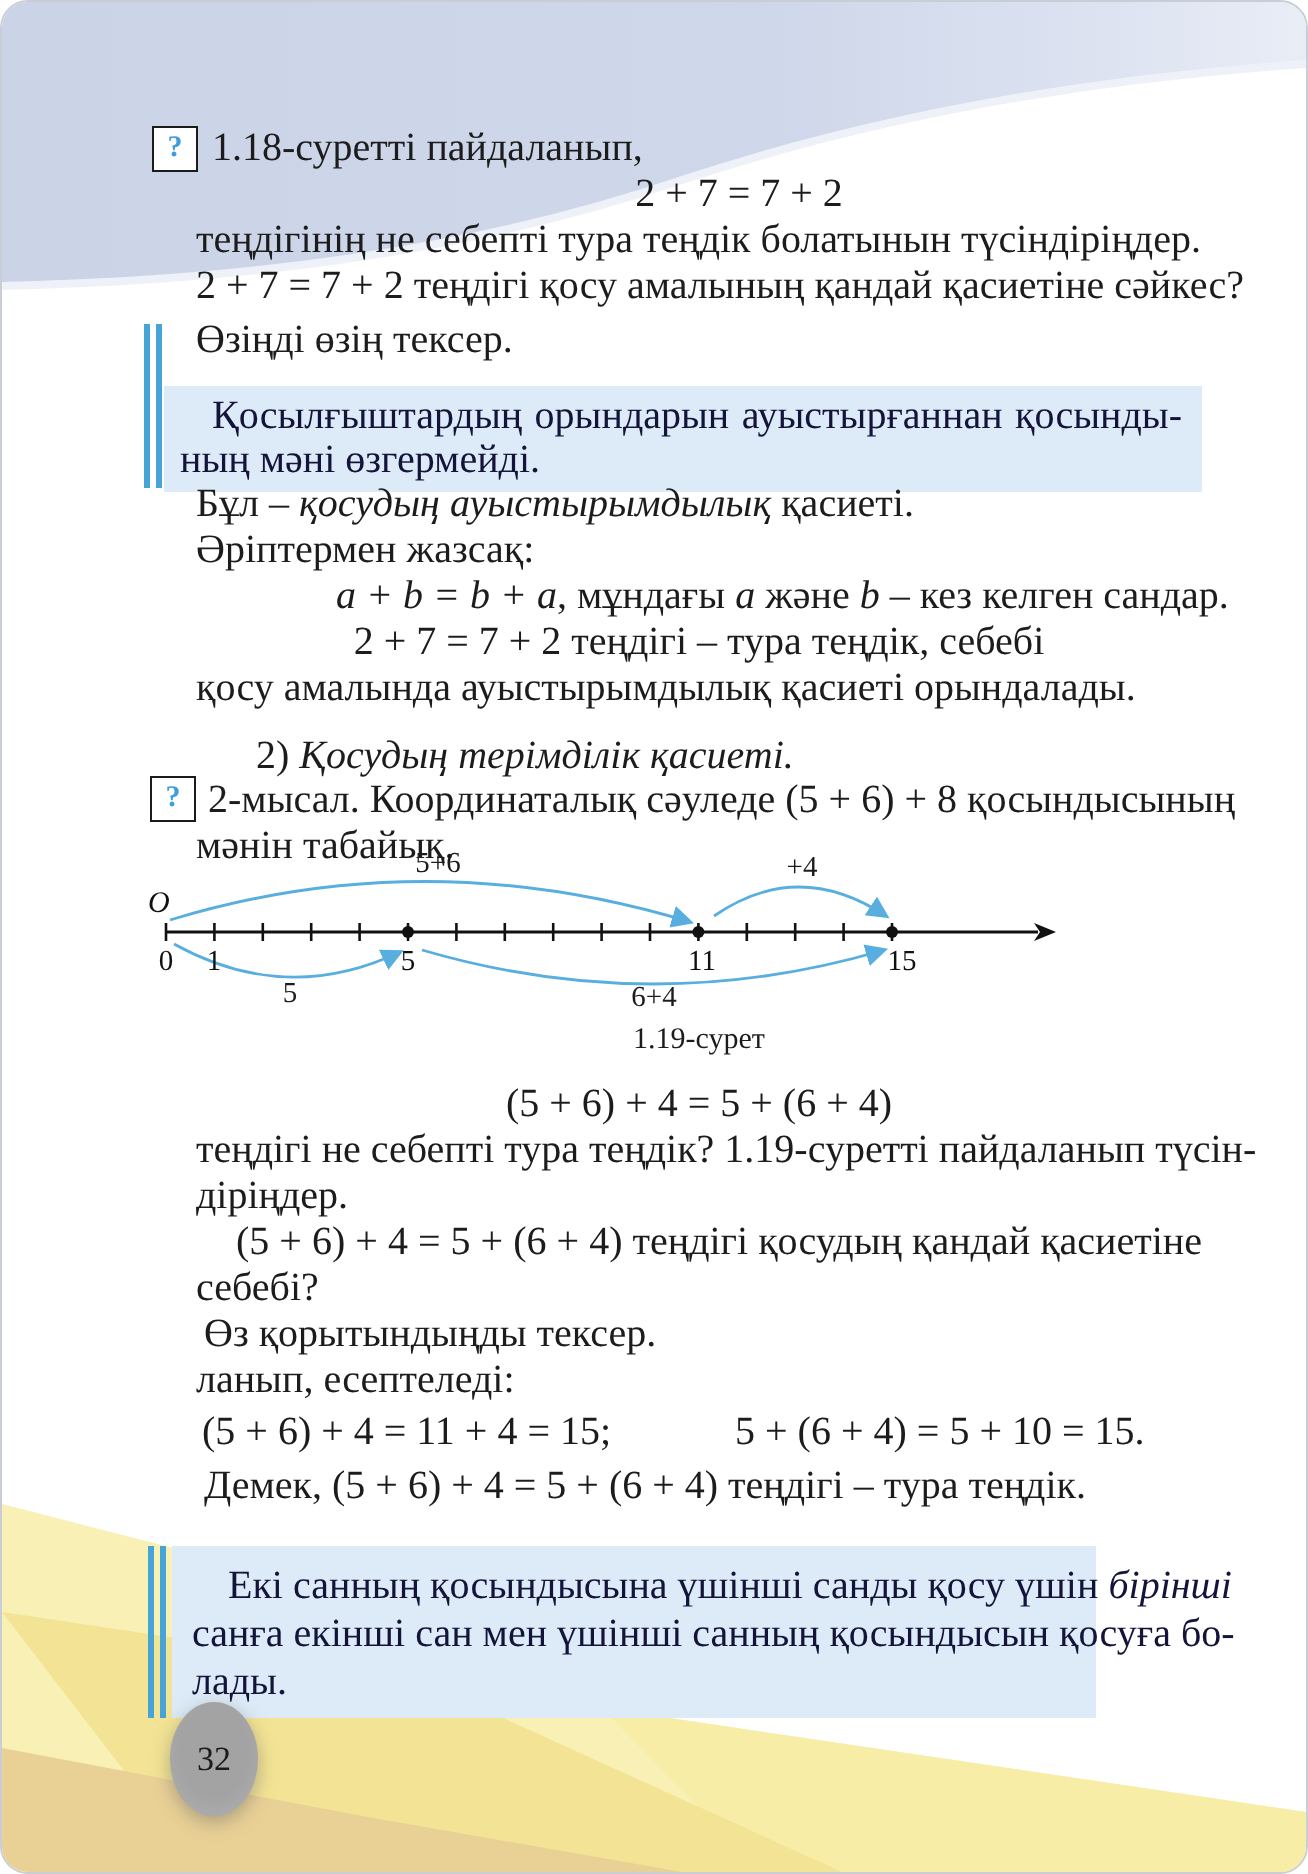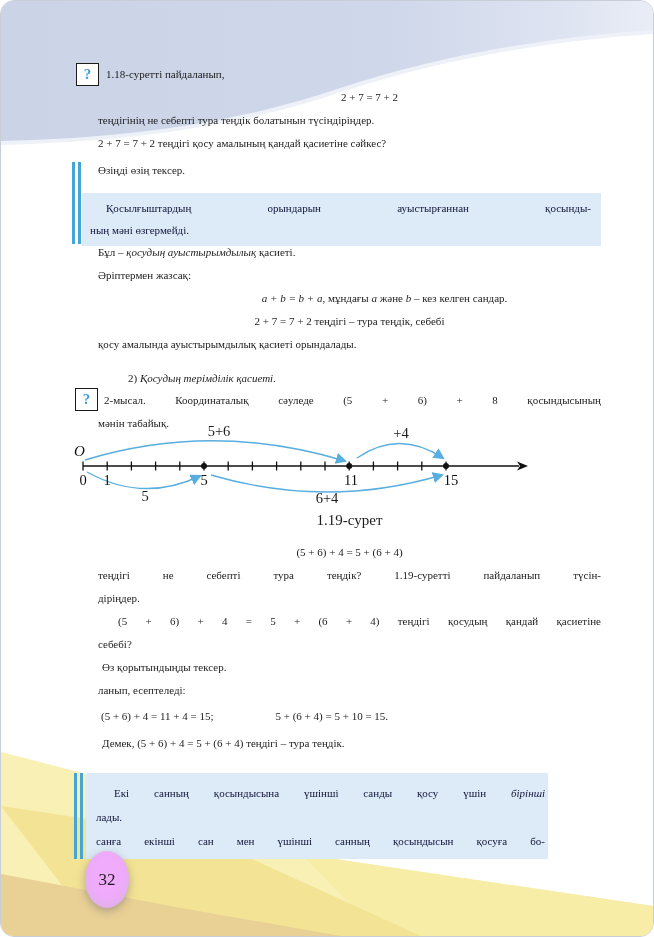--- a/index.html
+++ b/index.html
@@ -4,40 +4,40 @@
 <style>
   html,body{margin:0;padding:0;background:#fff;}
   .page{
     position:relative;width:652px;height:935px;
     border:1px solid #c9cdd6;border-radius:14px;overflow:hidden;
     background:#fff;
     font-family:"Liberation Serif","DejaVu Serif",serif;
     color:#1c1c1c;
   }
   .abs{position:absolute;}
-  .txt{font-size:11px;line-height:23px;}
+  .txt{font-size:20px;line-height:23px;}
   .line{white-space:nowrap;overflow:visible;}
   .just{text-align:justify;text-align-last:justify;}
   .b{font-weight:normal;}
   .i{font-style:italic;}
   .center{text-align:center;white-space:nowrap;}
   .navy{color:#14143a;}
   .box{background:#dcebf7;}
   .qicon{
     box-sizing:border-box;width:23px;height:23px;
     border:1.6px solid #1b1b1b;background:#fff;
     color:#3f9ddc;font-weight:bold;font-size:15px;
     text-align:center;line-height:20px;
   }
   .dbar{
     width:9px;box-sizing:border-box;
     border-left:3px solid #46a4d6;border-right:3px solid #46a4d6;
   }
   .badge{
-    border-radius:50%;background:#f0abfc;
+    border-radius:50%;background:#a3a3a3;
     box-shadow:0 3px 9px rgba(110,110,110,.5), inset 0 -4px 8px rgba(190,190,190,.35);
     display:flex;align-items:center;justify-content:center;
     font-size:17px;
   }
   svg text{font-family:"Liberation Serif","DejaVu Serif",serif;}
 </style>
 </head>
 <body>
 
 <div class="page">
@@ -170,21 +170,21 @@
       <span>(5 + 6) + 4 = 11 + 4 = 15;</span><span style="display:inline-block;width:62px"></span><span>5 + (6 + 4) = 5 + 10 = 15.</span>
     </div>
     <div class="line" style="margin-top:4px;padding-left:4px">Демек,  (5 + 6) + 4 = 5 + (6 + 4) теңдігі – тура теңдік.</div>
   </div>
 
   <div class="abs dbar" style="left:73px;top:772px;height:86px"></div>
   <div class="abs box txt b navy" style="left:85px;top:772px;width:462px;box-sizing:border-box;padding:8px 3px 6px 10px;line-height:24px">
     <div class="line just" style="padding-left:18px">
       <span>Екі санның қосындысына үшінші санды қосу үшін </span><span class="i">бірінші</span>
     </div>
+    <div class="line just">санға екінші сан мен үшінші санның қосындысын қосуға бо-</div>
     <div class="line">лады.</div>
-    <div class="line just">санға екінші сан мен үшінші санның қосындысын қосуға бо-</div>
   </div>
 
   <div class="abs badge" style="left:84px;top:850px;width:44px;height:57px">
     <span>32</span>
   </div>
 
 </div>
 
 </body></html>

